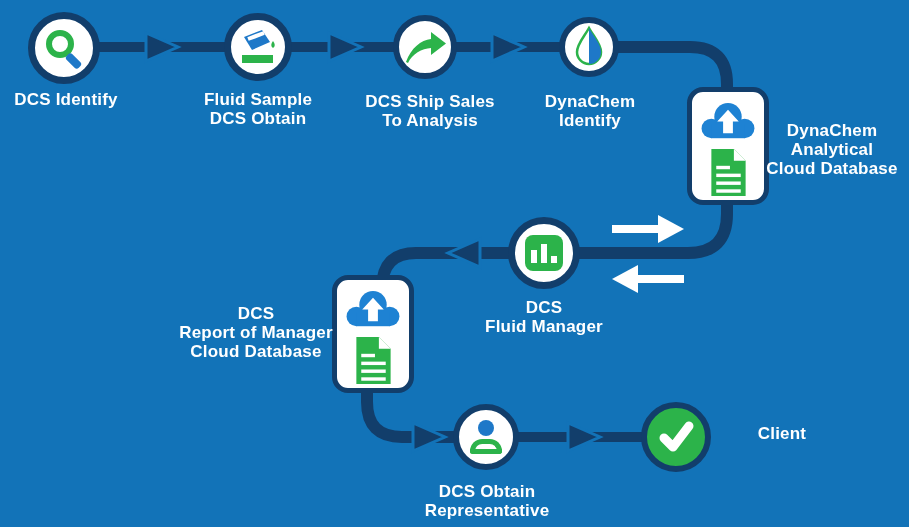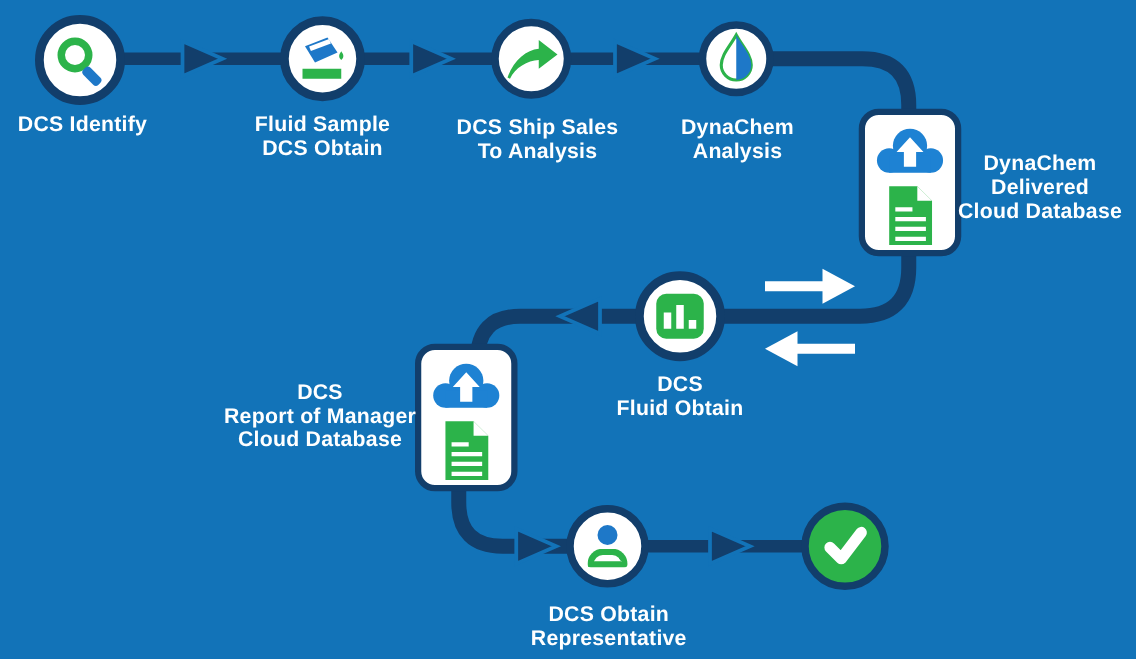--- a/index.html
+++ b/index.html
@@ -182,36 +182,37 @@
   <div class="lbl" style="left:258px;top:90px">
     <span>Fluid Sample</span>
       <span>DCS Obtain</span>
   </div>
   <div class="lbl" style="left:430px;top:92px">
     <span>DCS Ship Sales</span>
       <span>To Analysis</span>
   </div>
   <div class="lbl" style="left:590px;top:92px">
     <span>DynaChem</span>
-      <span>Analysis</span>
+      <span>Identify</span>
   </div>
   <div class="lbl" style="left:832px;top:121px">
     <span>DynaChem</span>
-      <span>Delivered</span>
+      <span>Analytical</span>
       <span>Cloud Database</span>
   </div>
   <div class="lbl" style="left:544px;top:298px">
     <span>DCS</span>
-      <span>Fluid Obtain</span>
+      <span>Fluid Manager</span>
   </div>
   <div class="lbl" style="left:256px;top:304px">
     <span>DCS</span>
       <span>Report of Manager</span>
       <span>Cloud Database</span>
   </div>
   <div class="lbl" style="left:487px;top:482px">
     <span>DCS Obtain</span>
       <span>Representative</span>
   </div>
   <div class="lbl" style="left:782px;top:424px">
+    <span>Client</span>
   </div>
 
 </div>
 
 </body></html>

